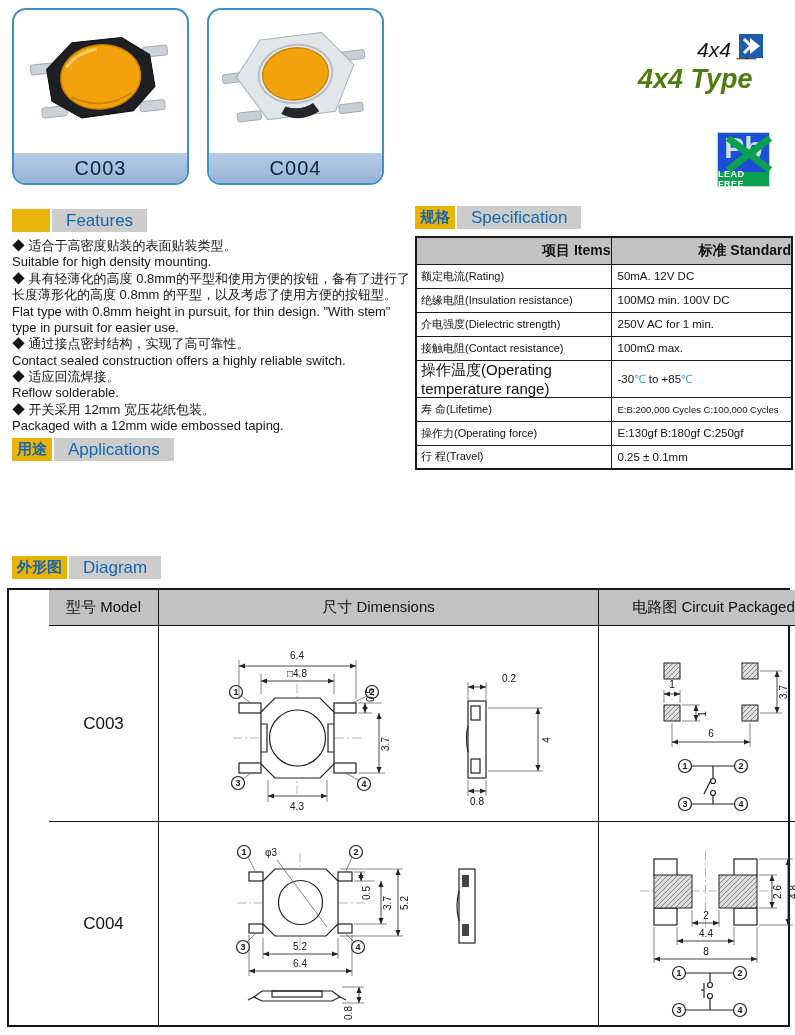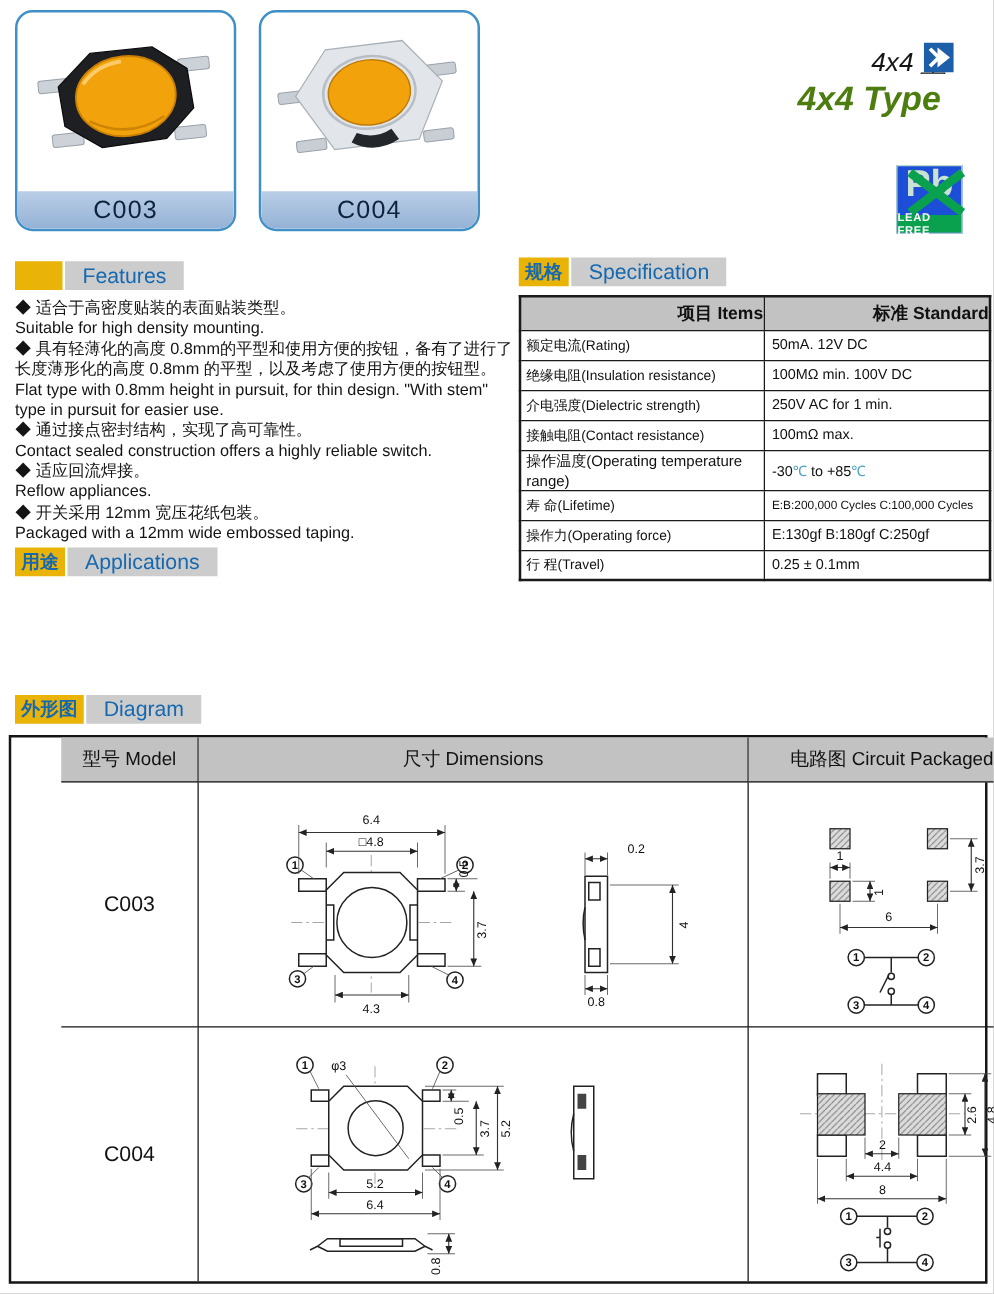--- a/index.html
+++ b/index.html
@@ -36,21 +36,21 @@
 
   
   .specification { position:absolute; left:415px; top:206px; width:376px; }
   table.spec { border-collapse:collapse; width:376px; margin-top:7px; table-layout:fixed; }
   table.spec th, table.spec td { border:1px solid #1a1a1a; }
   table.spec { border:2px solid #1a1a1a; }
   table.spec th { height:27px; background:#c2c2c2; font-size:14px; font-weight:bold; color:#111; text-align:right; }
   table.spec td { height:24px; font-size:11px; padding:0 4px; background:#fff; }
   table.spec td.std { font-size:11.5px; padding-left:6px; }
   table.spec td.smallstd { font-size:9.5px; }
-  table.spec td.smallitem { font-size:12px; }
+  table.spec td.smallitem { font-size:15px; }
   .col-item { width:195px; } .col-std { width:181px; }
   .deg { color:#4a9fc0; }
 
   
   .diagram-hdr { position:absolute; left:12px; top:556px; }
   .dgtable { position:absolute; left:7px; top:588px; width:783px; border:2px solid #151515; display:grid;
              grid-template-columns:110px 440px 229px; grid-template-rows:36px 196px 203px; background:#fff;padding-left:40px; }
   .dgtable .cell { border-right:1px solid #151515; border-bottom:1px solid #151515; display:flex; align-items:center; justify-content:center; overflow:hidden; }
   .dgtable .cell.last-col { border-right:none; }
   .dgtable .cell.last-row { border-bottom:none; }
@@ -138,21 +138,21 @@
       <div class="b2">Features</div>
     </div>
     <div class="txtblock">
       <p>◆ 适合于高密度贴装的表面贴装类型。</p>
       <p>Suitable for high density mounting.</p>
       <p>◆ 具有轻薄化的高度 0.8mm的平型和使用方便的按钮，备有了进行了长度薄形化的高度 0.8mm 的平型，以及考虑了使用方便的按钮型。</p>
       <p>Flat type with 0.8mm height in pursuit, for thin design. "With stem" type in pursuit for easier use.</p>
       <p>◆ 通过接点密封结构，实现了高可靠性。</p>
       <p>Contact sealed construction offers a highly reliable switch.</p>
       <p>◆ 适应回流焊接。</p>
-      <p>Reflow appliances.</p>
+      <p>Reflow solderable.</p>
       <p>◆ 开关采用 12mm 宽压花纸包装。</p>
       <p>Packaged with a 12mm wide embossed taping.</p>
     </div>
   </div>
 
   <div class="applications">
     <div class="shdr">
       <div class="b1">用途</div>
       <div class="b2">Applications</div>
     </div>

